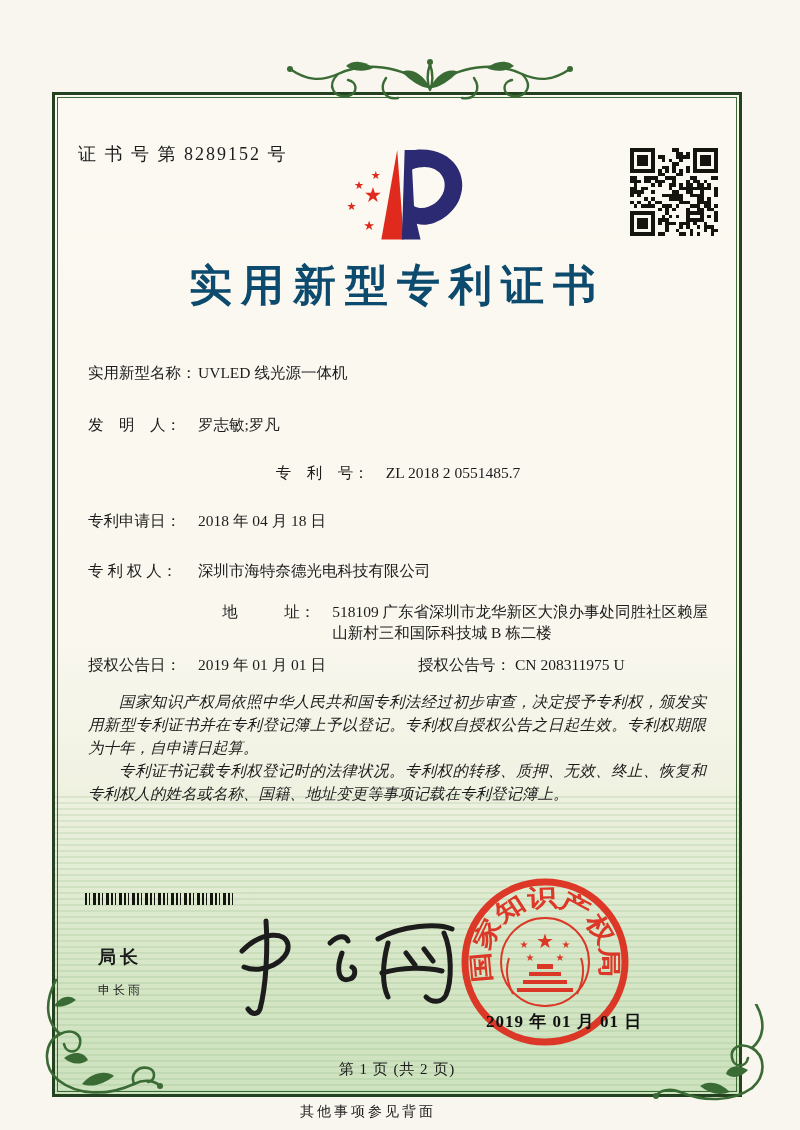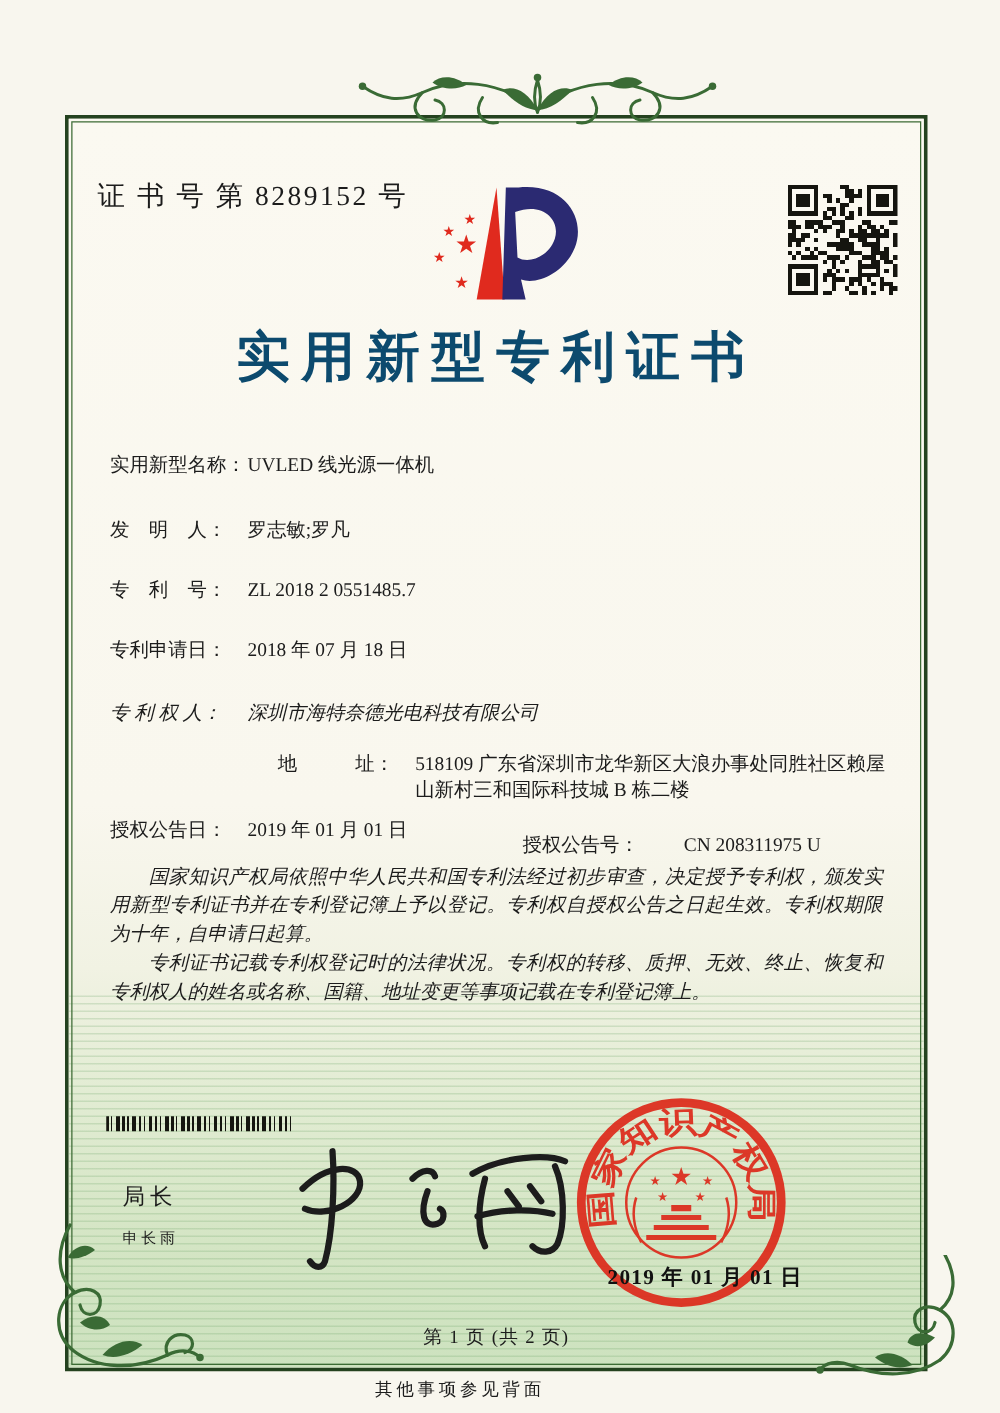--- a/index.html
+++ b/index.html
@@ -21,48 +21,48 @@
     position:absolute;inset:0;
     background:
       repeating-linear-gradient(180deg,
         rgba(110,165,105,0) 0px, rgba(110,165,105,0) 2px,
         rgba(110,165,105,0.30) 3px, rgba(110,165,105,0) 4px,
         rgba(110,165,105,0) 6px) left bottom / 100% 30% no-repeat,
       linear-gradient(180deg,
         #fbf9f1 0%, #f9f7ee 55%, #f1f2e3 68%,
         #e2ecd3 78%, #d4e5c4 90%, #cde2bf 100%);
   }
-  .cert-number{position:absolute;left:23px;top:47px;font-size:22px;letter-spacing:2px;}
+  .cert-number{position:absolute;left:23px;top:47px;font-size:18px;letter-spacing:2px;}
   .logo{position:absolute;left:275px;top:44px;width:140px;height:118px;}
   .qr{position:absolute;left:575px;top:53px;width:88px;height:88px;}
   .title{
     position:absolute;left:0;top:162px;width:100%;text-align:center;
     font-size:43px;font-weight:700;letter-spacing:9px;color:#0c4a6e;
   }
   .field-row{position:absolute;left:33px;width:620px;display:flex;font-size:15.5px;line-height:21px;}
   .field-row .lbl{flex:0 0 110px;white-space:nowrap;}
   .field-row .val{white-space:nowrap;}
-  .row-name{top:267px;} .row-inventor{top:319px;} .row-patno{top:367px;}
-  .row-filing{top:415px;} .row-patentee{top:465px;font-style:italic;} .row-address{top:506px;justify-content:flex-end;}
+  .row-name{top:267px;} .row-inventor{top:319px;} .row-patno{top:367px;justify-content:center;}
+  .row-filing{top:415px;} .row-patentee{top:465px;} .row-address{top:506px;justify-content:flex-end;}
   .row-grant{top:559px;}
-  .row-grant .pair2{position:absolute;left:330px;top:12px;display:flex;gap:32px;}
+  .row-grant .pair2{position:absolute;left:330px;top:0;display:flex;}
   .row-grant .pair2 .lbl{flex:0 0 auto;margin-right:4px;}
   .paragraphs{
     position:absolute;left:33px;top:595px;width:618px;
     font-size:15.5px;line-height:23px;text-align:justify;
   }
   .paragraphs p{margin:0;text-indent:2em;font-style:italic;}
   .barcode{
     position:absolute;left:30px;top:798px;width:150px;height:12px;
     background:repeating-linear-gradient(90deg,
       #15150f 0 2px, transparent 2px 4px,
       #15150f 4px 5px, transparent 5px 8px,
       #15150f 8px 11px, transparent 11px 13px);
   }
-  .director-label{position:absolute;left:43px;top:850px;font-size:18px;letter-spacing:4px;}
+  .director-label{position:absolute;left:43px;top:850px;font-size:18px;letter-spacing:4px;font-weight:bold;}
   .director-name{position:absolute;left:43px;top:887px;font-size:12px;letter-spacing:3px;}
   .signature{position:absolute;left:157px;top:812px;width:260px;height:115px;}
   .seal{position:absolute;left:402px;top:779px;width:176px;height:176px;z-index:4;opacity:.93;}
   .seal-date{
     position:absolute;left:431px;top:915px;width:200px;z-index:5;
     font-size:17px;letter-spacing:1px;font-weight:600;color:#111;
   }
   .page-info{position:absolute;left:0;top:965px;width:100%;text-align:center;font-size:15px;letter-spacing:1px;}
   .back-note{position:absolute;left:300px;top:1103px;font-size:14px;letter-spacing:3px;z-index:2;}
   .ornament{position:absolute;z-index:3;pointer-events:none;}
@@ -470,21 +470,21 @@
   <div class="field-row row-name">
     <span class="lbl">实用新型名称：</span>
     <span class="val">UVLED 线光源一体机</span>
   </div>
   <div class="field-row row-patno">
     <span class="lbl">专　利　号：</span>
     <span class="val">ZL 2018 2 0551485.7</span>
   </div>
   <div class="field-row row-filing">
     <span class="lbl">专利申请日：</span>
-    <span class="val">2018 年 07 月 18 日</span>
+    <span class="val">2018 年 04 月 18 日</span>
   </div>
   <div class="field-row row-patentee">
     <span class="lbl">专 利 权 人：</span>
     <span class="val">深圳市海特奈德光电科技有限公司</span>
   </div>
   <div class="field-row row-address">
     <span class="lbl">地　　　址：</span>
     <span class="val">
       <span>518109 广东省深圳市龙华新区大浪办事处同胜社区赖屋</span><br>
       <span>山新村三和国际科技城 B 栋二楼</span>

